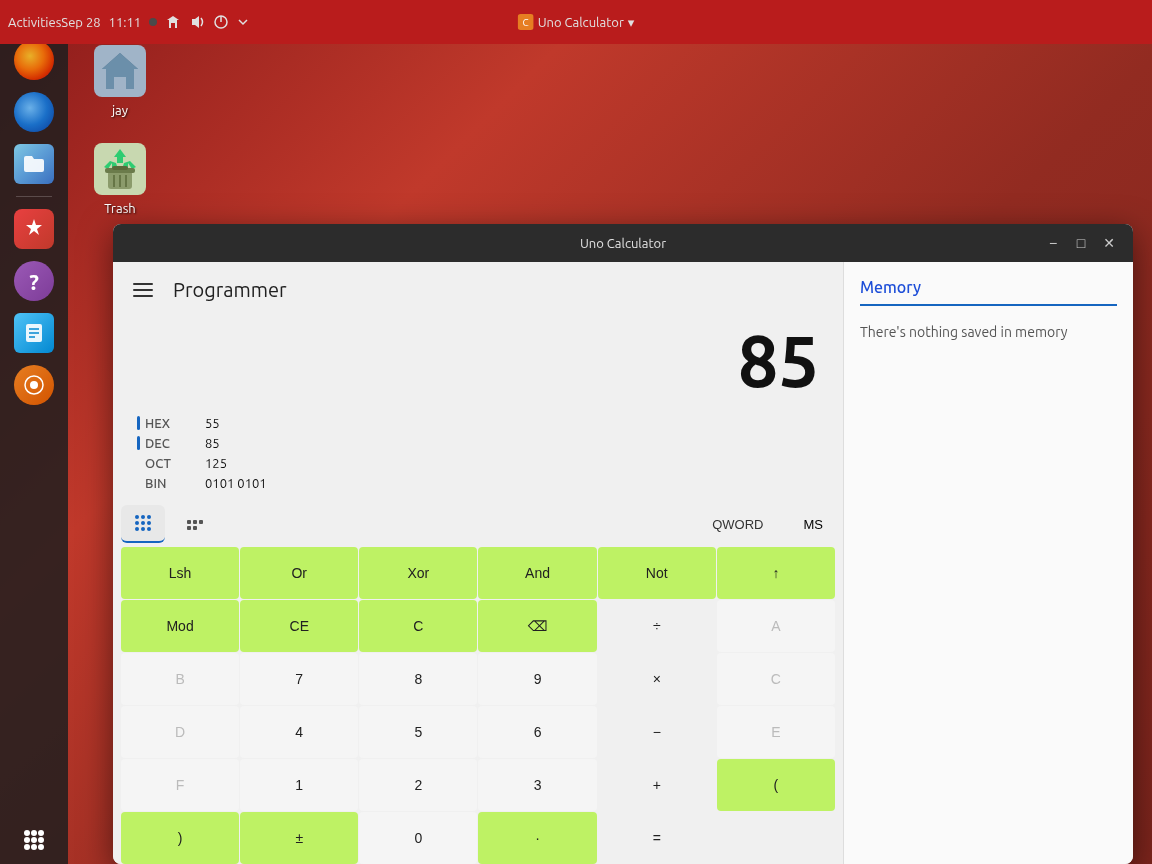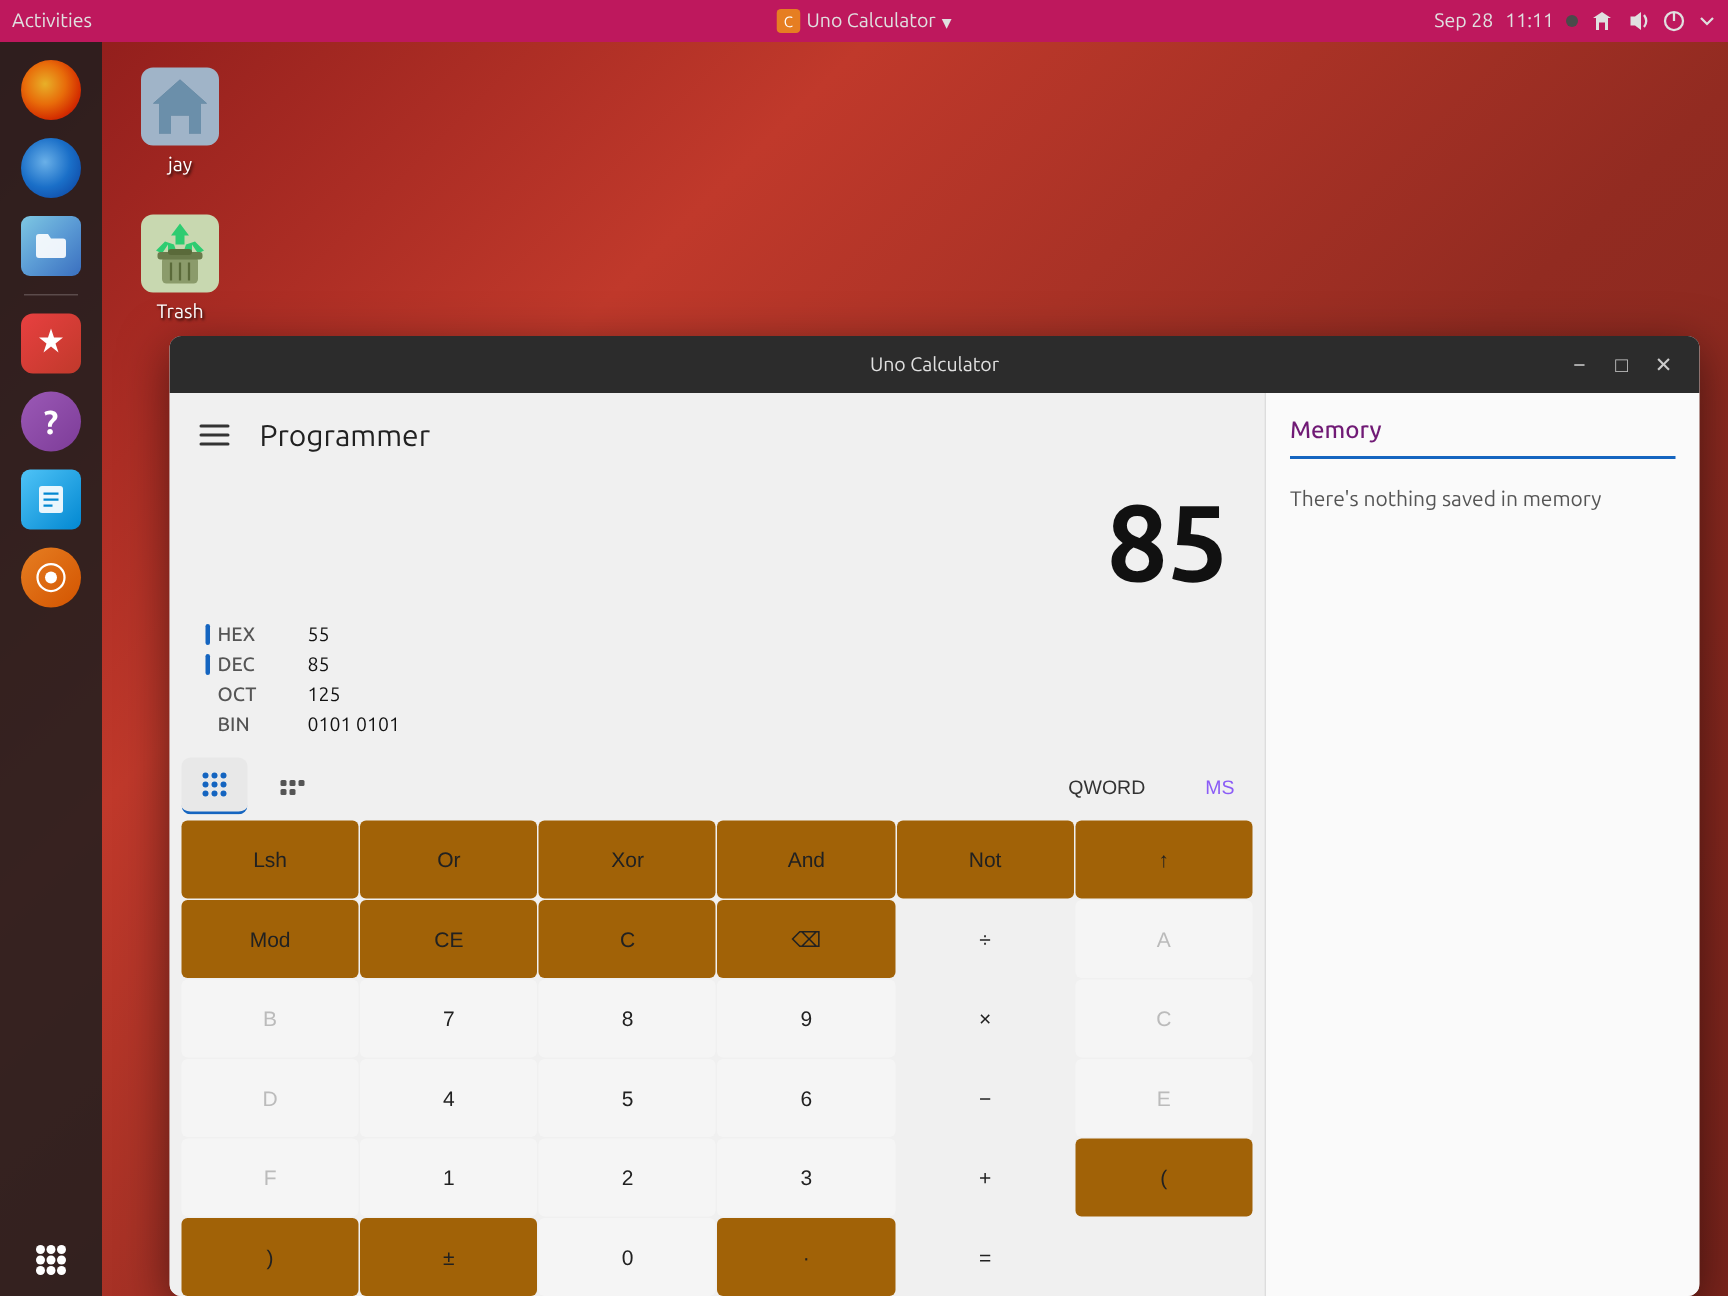--- a/index.html
+++ b/index.html
@@ -17,25 +17,24 @@
       position: absolute;
       top: 0; left: 0; right: 0; bottom: 0;
       background: linear-gradient(135deg, #8B1a1a 0%, #c0392b 30%, #922b21 60%, #7b241c 100%);
       z-index: 0;
     }
 
     
     .top-bar {
       position: absolute;
       top: 0; left: 0; right: 0;
-      height: 28px;
-      background: #be185d;
-      display: flex;
-      align-items: center;
-      justify-content: space-between;
+      height: 44px;
+      background: #b91c1c;
+      display: flex;
+      align-items: center;
       z-index: 100;
       padding: 0 8px;
       color: #e0e0e0;
       font-size: 13px;
     }
     .top-bar-left {
       display: flex;
       align-items: center;
       gap: 12px;
     }
@@ -308,21 +307,21 @@
       cursor: pointer;
       font-size: 13px;
       color: #333;
       padding: 6px 12px;
     }
     .ms-btn {
       background: none;
       border: none;
       cursor: pointer;
       font-size: 13px;
-      color: #8b5cf6;
+      color: #000000;
       padding: 6px 12px;
       margin-left: 8px;
     }
 
     .calc-grid {
       display: grid;
       grid-template-columns: repeat(6, 1fr);
       gap: 1px;
       flex: 1;
       padding: 0 8px;
@@ -338,35 +337,35 @@
       justify-content: center;
       height: 52px;
       border-radius: 4px;
       transition: background 0.1s;
     }
     .calc-btn.disabled {
       color: #bbb;
       cursor: default;
     }
     .calc-btn.op { background: #f0f0f0; }
-    .calc-btn.special { background: #a16207; }
+    .calc-btn.special { background: #bef264; }
 
     
     .calc-memory {
       width: 290px;
       background: #fafafa;
       border-left: 1px solid #ddd;
       display: flex;
       flex-direction: column;
       padding: 16px;
     }
     .memory-title {
       font-size: 16px;
       font-weight: 500;
-      color: #701a75;
+      color: #1d4ed8;
       padding-bottom: 8px;
       border-bottom: 2px solid #1565c0;
       margin-bottom: 16px;
     }
     .memory-empty {
       font-size: 14px;
       color: #555;
       line-height: 1.5;
     }
 

